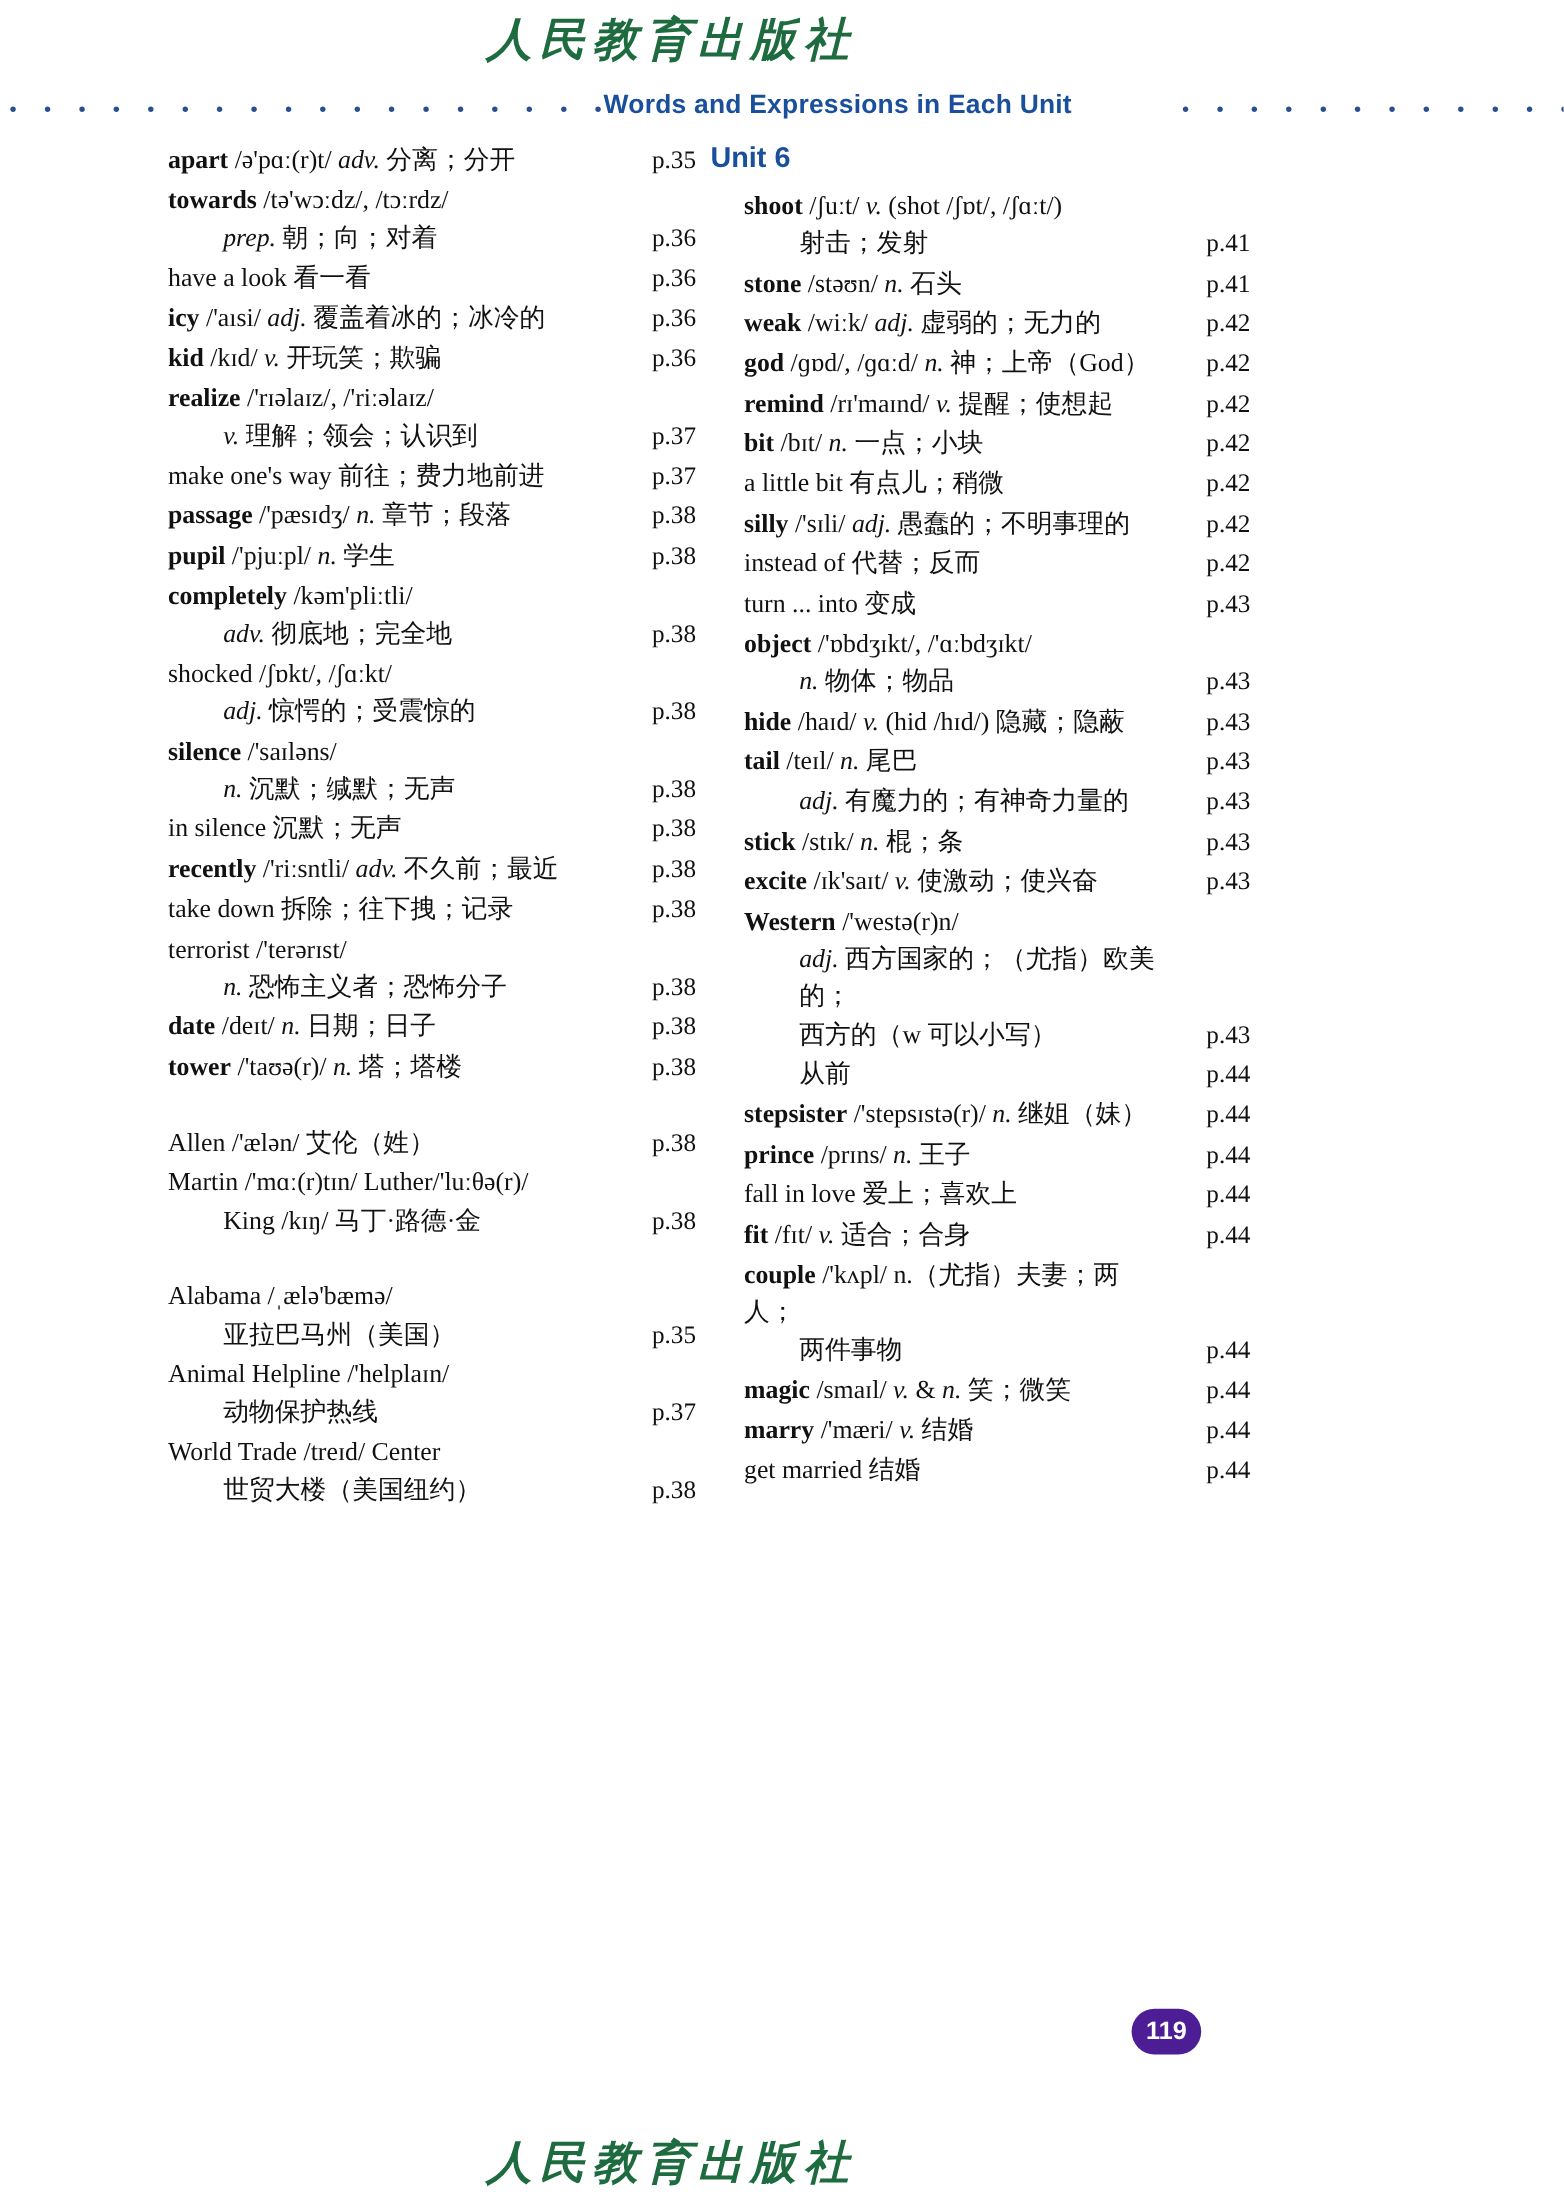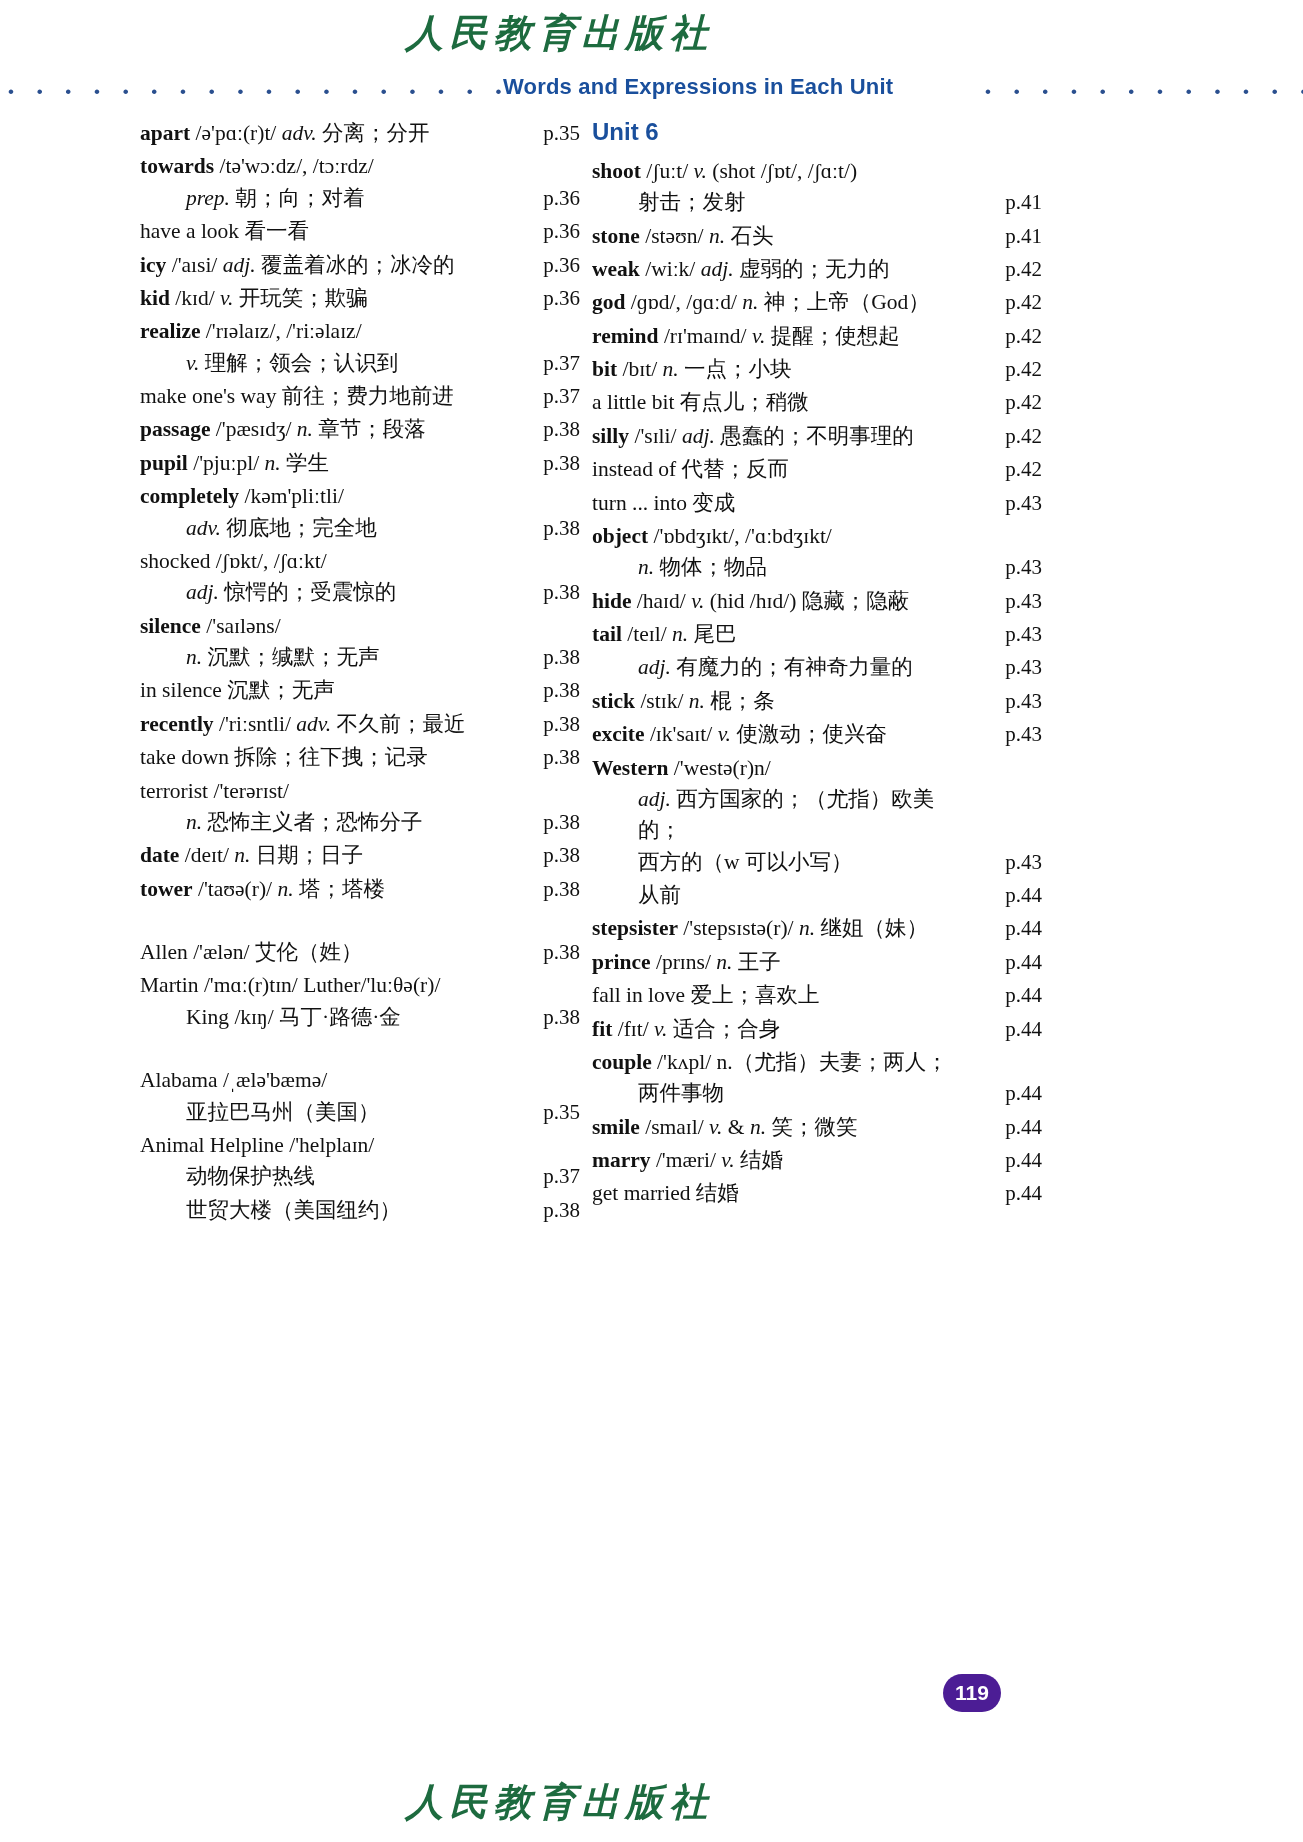--- a/index.html
+++ b/index.html
@@ -96,21 +96,21 @@
     padding-right: 78px;
   }
   .line.indent .txt { padding-left: 46px; }
   .line .pg {
     position: absolute;
     right: 0;
     top: 0;
     font-size: 21px;
     white-space: nowrap;
   }
-  .col-right .line .txt { padding-right: 74px; }
+  .col-right .line .txt { padding-right: 74px; margin-left: 28px; }
 
   b.hw { font-weight: bold; }
   i.pos { font-style: italic; }
 
   .unit-title {
     font-family: "Liberation Sans", sans-serif;
     font-weight: bold;
     font-size: 24px;
     color: #1a4f9c;
     margin-bottom: 9px;
@@ -319,20 +319,23 @@
         <div class="entry">
           <div class="line">
             <span class="txt">Animal Helpline /'helplaɪn/</span>
           </div>
           <div class="line indent">
             <span class="txt">动物保护热线</span>
             <span class="pg">p.37</span>
           </div>
         </div>
         <div class="entry">
+          <div class="line">
+            <span class="txt">World Trade /treɪd/ Center</span>
+          </div>
           <div class="line indent">
             <span class="txt">世贸大楼（美国纽约）</span>
             <span class="pg">p.38</span>
           </div>
         </div>
       </div>
     <div class="col col-right" id="col-right">
       <div class="unit-title">Unit 6</div>
       <div id="col-right-entries">
           <div class="entry">
@@ -483,21 +486,21 @@
             <div class="line">
               <span class="txt"><b class="hw">couple</b> /'kʌpl/ n.（尤指）夫妻；两人；</span>
             </div>
             <div class="line indent">
               <span class="txt">两件事物</span>
               <span class="pg">p.44</span>
             </div>
           </div>
           <div class="entry">
             <div class="line">
-              <span class="txt"><b class="hw">smile</b> /smaɪl/ <i class="pos">v.</i> &amp; <i class="pos">n.</i> 笑；微笑</span>
+              <span class="txt"><b class="hw">magic</b> /smaɪl/ <i class="pos">v.</i> &amp; <i class="pos">n.</i> 笑；微笑</span>
               <span class="pg">p.44</span>
             </div>
           </div>
           <div class="entry">
             <div class="line">
               <span class="txt"><b class="hw">marry</b> /'mæri/ <i class="pos">v.</i> 结婚</span>
               <span class="pg">p.44</span>
             </div>
           </div>
           <div class="entry">

